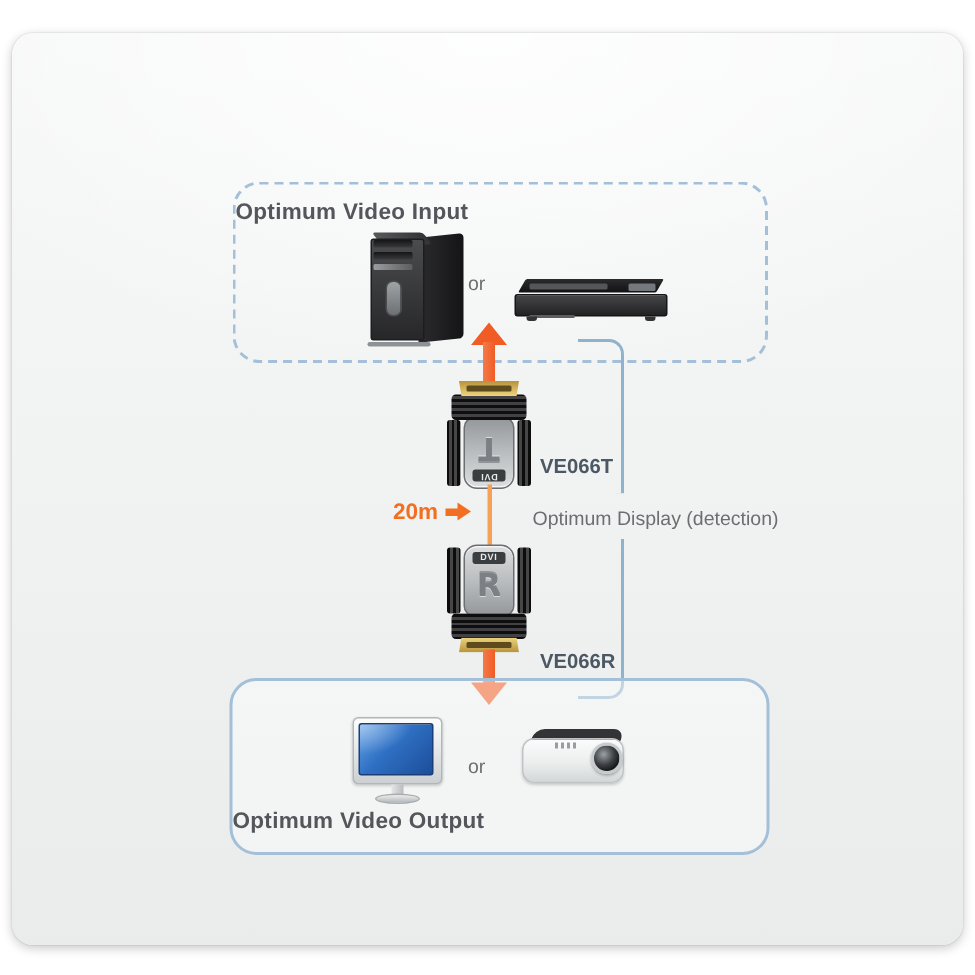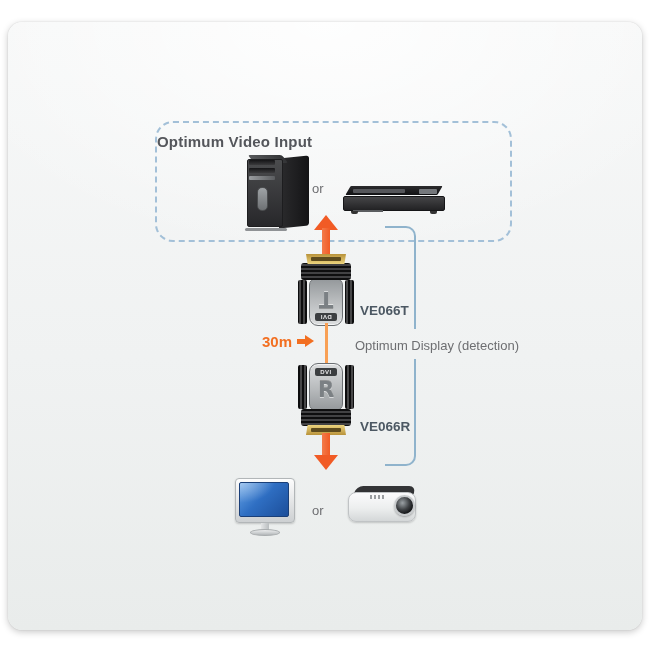--- a/index.html
+++ b/index.html
@@ -71,21 +71,21 @@
   .fin{position:absolute;top:2px;width:9px;height:44px;background:repeating-linear-gradient(90deg,#0c0c0d 0 2px,#474748 2px 4px);border-radius:2px;}
   .fin.left{left:0;} .fin.right{right:0;}
   .plate{position:absolute;left:11px;top:0;width:34px;height:48px;border-radius:9px 9px 7px 7px;background:linear-gradient(180deg,#dcdedf 0%,#b7babc 55%,#94989b 100%);border:1px solid #6b6f72;box-shadow:inset 0 1px 0 rgba(255,255,255,.7);}
   .dvi-badge{position:absolute;left:50%;transform:translateX(-50%);top:4px;width:22px;height:8px;background:#3b3e40;border-radius:2px;color:#e8e9ea;font-size:6px;font-weight:bold;line-height:8px;text-align:center;letter-spacing:.5px;}
   .plate-letter{position:absolute;left:0;right:0;top:14px;text-align:center;font-size:21px;font-weight:bold;color:#7b8084;text-shadow:0 1px 0 rgba(255,255,255,.55), 0 -1px 0 rgba(0,0,0,.25);font-family:"DejaVu Sans","Liberation Sans",sans-serif;}
   .ribs{position:absolute;left:3px;top:46px;width:50px;height:17px;background:repeating-linear-gradient(180deg,#0e0e0f 0 2px,#424244 2px 4px);border-radius:3px;}
   .connector{position:absolute;left:8px;top:62px;width:40px;height:10px;background:linear-gradient(180deg,#ecd47e,#b8923a);clip-path:polygon(4% 0,96% 0,100% 100%,0 100%);}
   .connector .pins{position:absolute;left:5px;top:3px;width:30px;height:4px;background:#5d4b1e;border-radius:1px;}
   .model-label{position:absolute;font-size:13.5px;font-weight:bold;color:var(--label-text);}
   .label-t{left:352px;top:281px;}
-  .label-r{left:352px;top:397px;text-align:right;}
+  .label-r{left:352px;top:411px;text-align:right;}
 
   
   .cable{position:absolute;left:317px;top:301px;width:3px;height:42px;background:var(--cable-orange);}
   .distance{position:absolute;left:238px;top:311px;width:46px;text-align:right;font-size:15px;font-weight:bold;color:#f26f21;}
   .distance-arrow{position:absolute;left:289px;top:313px;width:17px;height:13px;}
   .distance-arrow .sh{position:absolute;left:0;top:4px;width:9px;height:5px;background:#f26f21;}
   .distance-arrow .hd{position:absolute;left:8px;top:0;width:0;height:0;border-top:6.5px solid transparent;border-bottom:6.5px solid transparent;border-left:9px solid #f26f21;}
 
   
   .bracket-top{position:absolute;left:377px;top:204px;width:31px;height:103px;border-top:2.5px solid var(--bracket-blue);border-right:2.5px solid var(--bracket-blue);border-top-right-radius:10px;}
@@ -152,21 +152,21 @@
         <div class="plate-letter">T</div>
       </div>
       <div class="ribs"></div>
       <div class="connector">
         <div class="pins"></div>
       </div>
     </div>
     <div class="model-label label-t">VE066T</div>
 
     <div class="cable"></div>
-    <div class="distance">30m</div>
+    <div class="distance">20m</div>
     <div class="distance-arrow">
       <div class="sh"></div>
       <div class="hd"></div>
     </div>
 
     <div class="bracket-top"></div>
     <div class="bracket-bottom"></div>
     <div class="detection-label">Optimum Display (detection)</div>
 
     <div class="device r">
@@ -181,20 +181,23 @@
         <div class="pins"></div>
       </div>
     </div>
     <div class="model-label label-r">VE066R</div>
 
     <div class="arrow-v arrow-down">
       <div class="shaft"></div>
       <div class="head"></div>
     </div>
 
+    <div class="io-box output-box">
+      <div class="box-title">Optimum Video Output</div>
+    </div>
 
     <div class="monitor">
       <div class="frame"></div>
       <div class="screen"></div>
       <div class="neck"></div>
       <div class="foot"></div>
     </div>
 
     <div class="or-label" style="left:304px;top:481px;">or</div>
 

